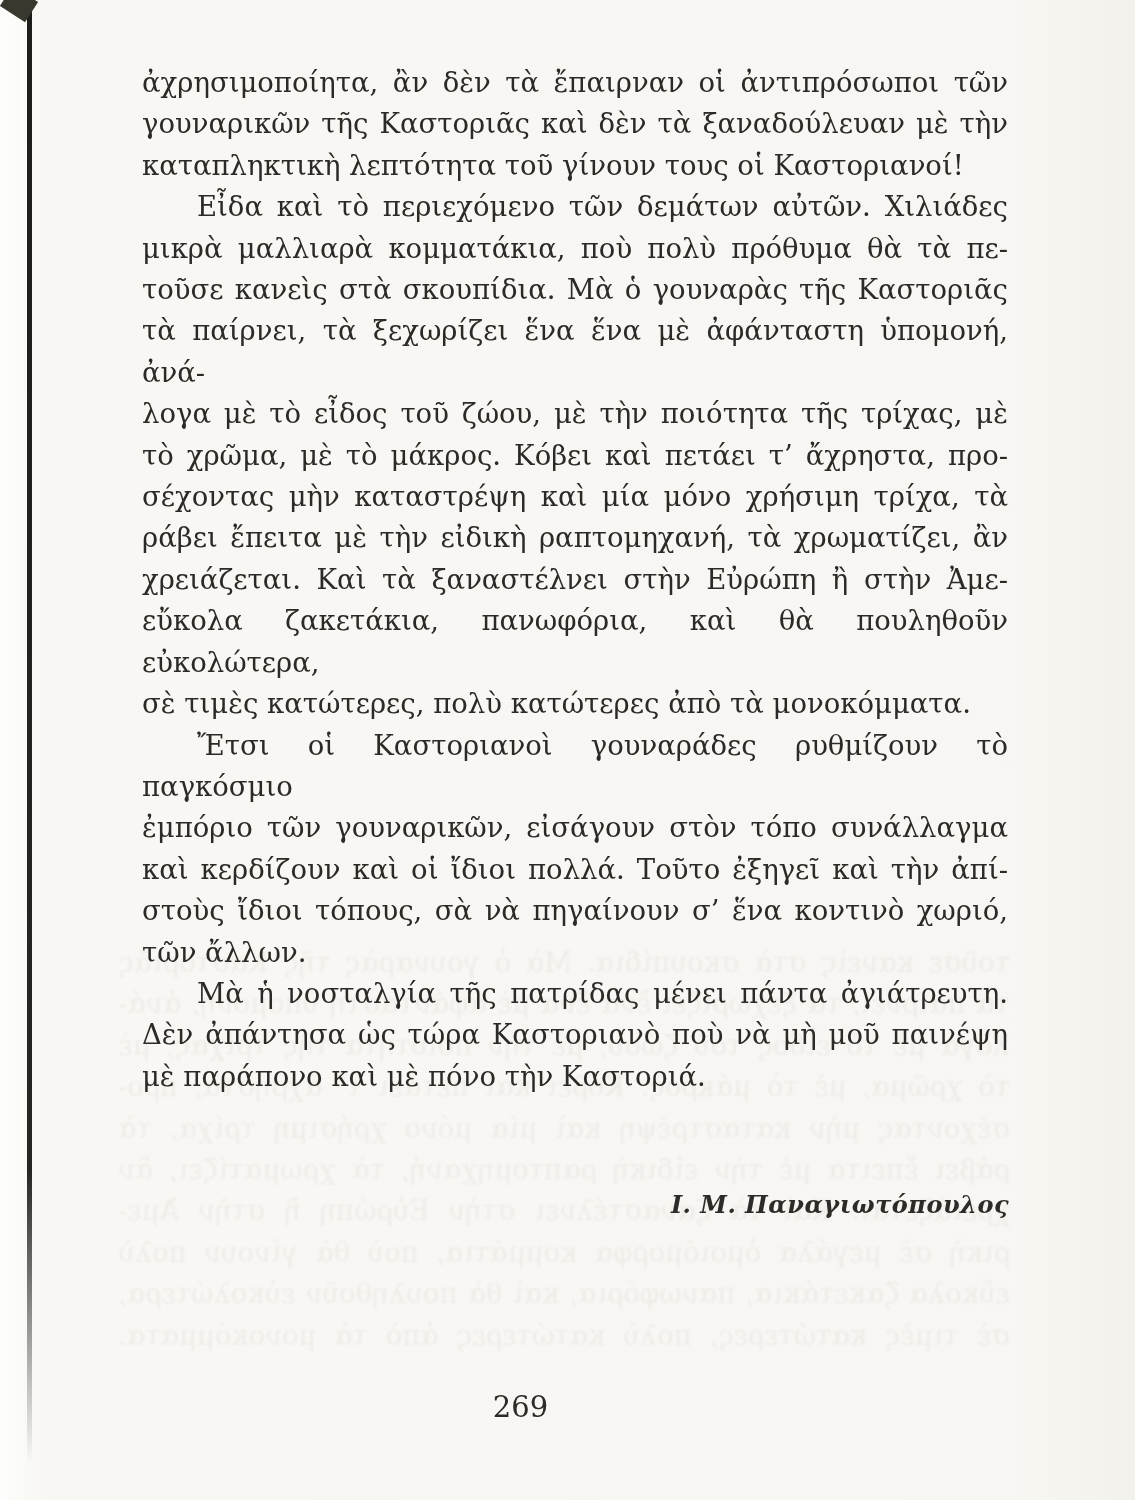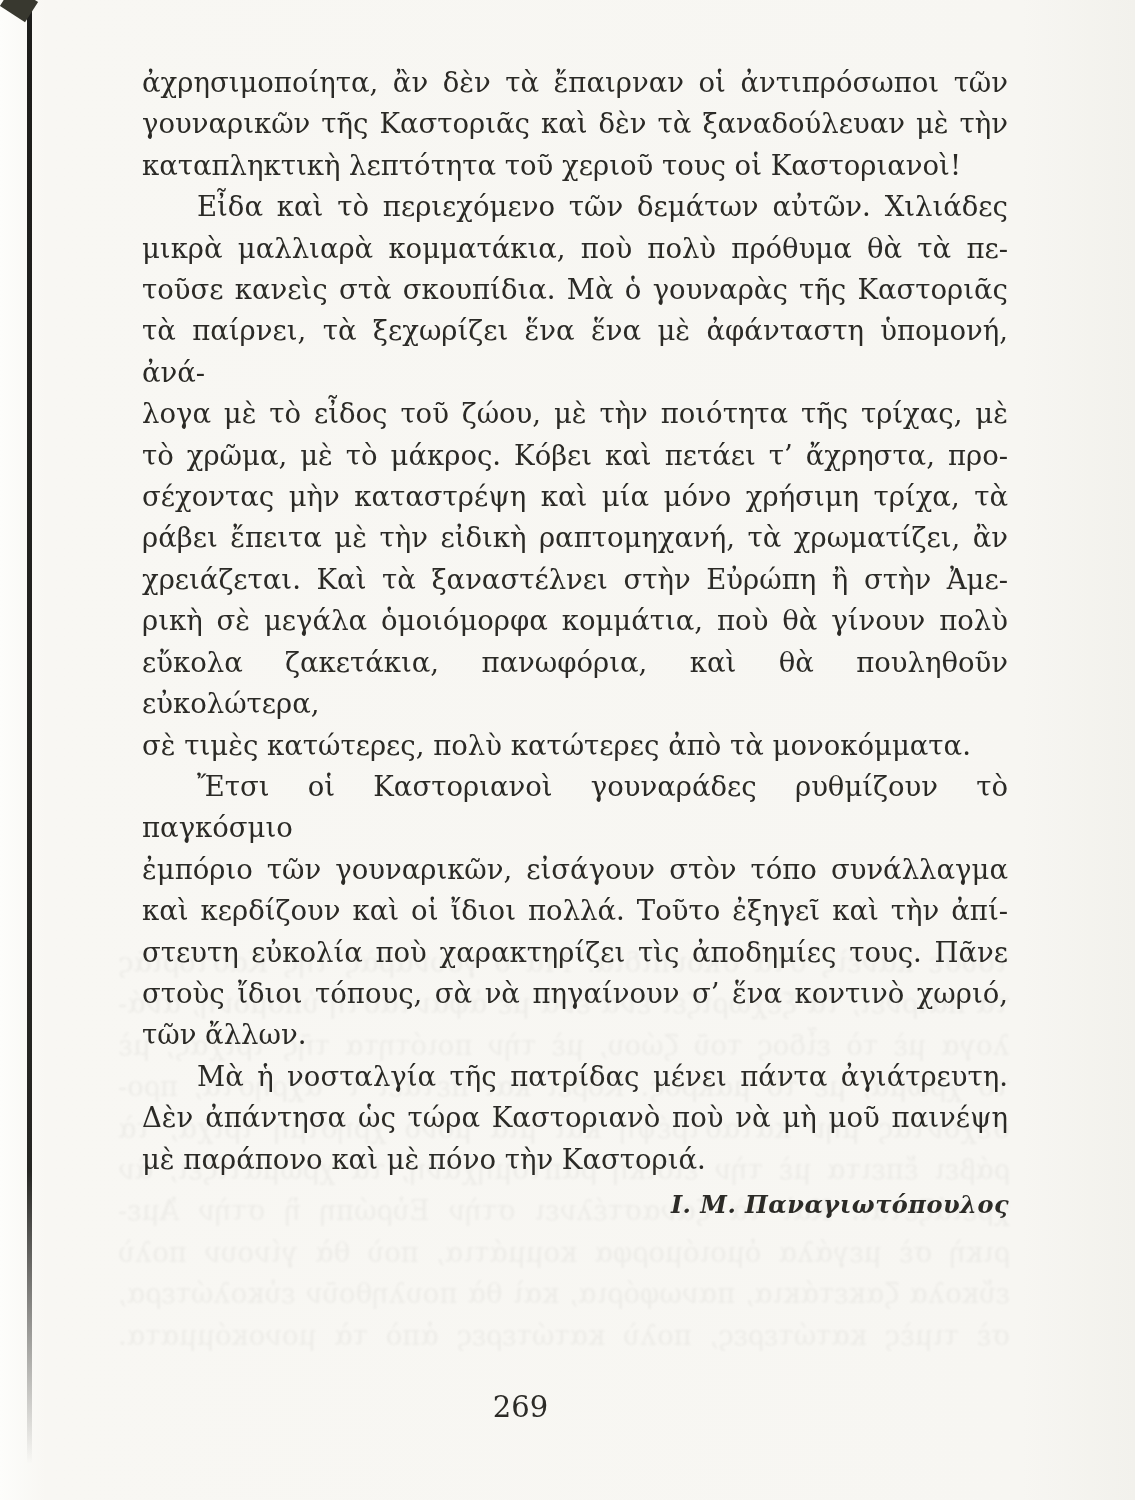--- a/index.html
+++ b/index.html
@@ -107,37 +107,35 @@
       <div class="line">ράβει ἔπειτα μὲ τὴν εἰδικὴ ραπτομηχανή, τὰ χρωματίζει, ἂν</div>
       <div class="line">χρειάζεται. Καὶ τὰ ξαναστέλνει στὴν Εὐρώπη ἢ στὴν Ἀμε-</div>
       <div class="line">ρικὴ σὲ μεγάλα ὁμοιόμορφα κομμάτια, ποὺ θὰ γίνουν πολὺ</div>
       <div class="line">εὔκολα ζακετάκια, πανωφόρια, καὶ θὰ πουληθοῦν εὐκολώτερα,</div>
       <div class="line last">σὲ τιμὲς κατώτερες, πολὺ κατώτερες ἀπὸ τὰ μονοκόμματα.</div>
     </div>
 
   <div class="text-block" id="text-block">
       <div class="line">ἀχρησιμοποίητα, ἂν δὲν τὰ ἔπαιρναν οἱ ἀντιπρόσωποι τῶν</div>
       <div class="line">γουναρικῶν τῆς Καστοριᾶς καὶ δὲν τὰ ξαναδούλευαν μὲ τὴν</div>
-      <div class="line last">καταπληκτικὴ λεπτότητα τοῦ χεριοῦ τους οἱ Καστοριανοὶ!</div>
+      <div class="line last">καταπληκτικὴ λεπτότητα τοῦ γίνουν τους οἱ Καστοριανοί!</div>
       <div class="line indent">Εἶδα καὶ τὸ περιεχόμενο τῶν δεμάτων αὐτῶν. Χιλιάδες</div>
       <div class="line">μικρὰ μαλλιαρὰ κομματάκια, ποὺ πολὺ πρόθυμα θὰ τὰ πε-</div>
       <div class="line">τοῦσε κανεὶς στὰ σκουπίδια. Μὰ ὁ γουναρὰς τῆς Καστοριᾶς</div>
       <div class="line">τὰ παίρνει, τὰ ξεχωρίζει ἕνα ἕνα μὲ ἀφάνταστη ὑπομονή, ἀνά-</div>
       <div class="line">λογα μὲ τὸ εἶδος τοῦ ζώου, μὲ τὴν ποιότητα τῆς τρίχας, μὲ</div>
       <div class="line">τὸ χρῶμα, μὲ τὸ μάκρος. Κόβει καὶ πετάει τ’ ἄχρηστα, προ-</div>
       <div class="line">σέχοντας μὴν καταστρέψη καὶ μία μόνο χρήσιμη τρίχα, τὰ</div>
       <div class="line">ράβει ἔπειτα μὲ τὴν εἰδικὴ ραπτομηχανή, τὰ χρωματίζει, ἂν</div>
       <div class="line">χρειάζεται. Καὶ τὰ ξαναστέλνει στὴν Εὐρώπη ἢ στὴν Ἀμε-</div>
-      <div class="line">ρικὴ σὲ μεγάλα ὁμοιόμορφα κομμάτια, ποὺ θὰ γίνουν πολὺ</div>
       <div class="line">εὔκολα ζακετάκια, πανωφόρια, καὶ θὰ πουληθοῦν εὐκολώτερα,</div>
       <div class="line last">σὲ τιμὲς κατώτερες, πολὺ κατώτερες ἀπὸ τὰ μονοκόμματα.</div>
       <div class="line indent">Ἔτσι οἱ Καστοριανοὶ γουναράδες ρυθμίζουν τὸ παγκόσμιο</div>
       <div class="line">ἐμπόριο τῶν γουναρικῶν, εἰσάγουν στὸν τόπο συνάλλαγμα</div>
       <div class="line">καὶ κερδίζουν καὶ οἱ ἴδιοι πολλά. Τοῦτο ἐξηγεῖ καὶ τὴν ἀπί-</div>
-      <div class="line">στευτη εὐκολία ποὺ χαρακτηρίζει τὶς ἀποδημίες τους. Πᾶνε</div>
       <div class="line">στοὺς ἴδιοι τόπους, σὰ νὰ πηγαίνουν σ’ ἕνα κοντινὸ χωριό,</div>
       <div class="line last">τῶν ἄλλων.</div>
       <div class="line indent">Μὰ ἡ νοσταλγία τῆς πατρίδας μένει πάντα ἀγιάτρευτη.</div>
       <div class="line">Δὲν ἀπάντησα ὡς τώρα Καστοριανὸ ποὺ νὰ μὴ μοῦ παινέψη</div>
       <div class="line last">μὲ παράπονο καὶ μὲ πόνο τὴν Καστοριά.</div>
     </div>
 
   <div class="signature">Ι. Μ. Παναγιωτόπουλος</div>
 
   <div class="page-number">269</div>

